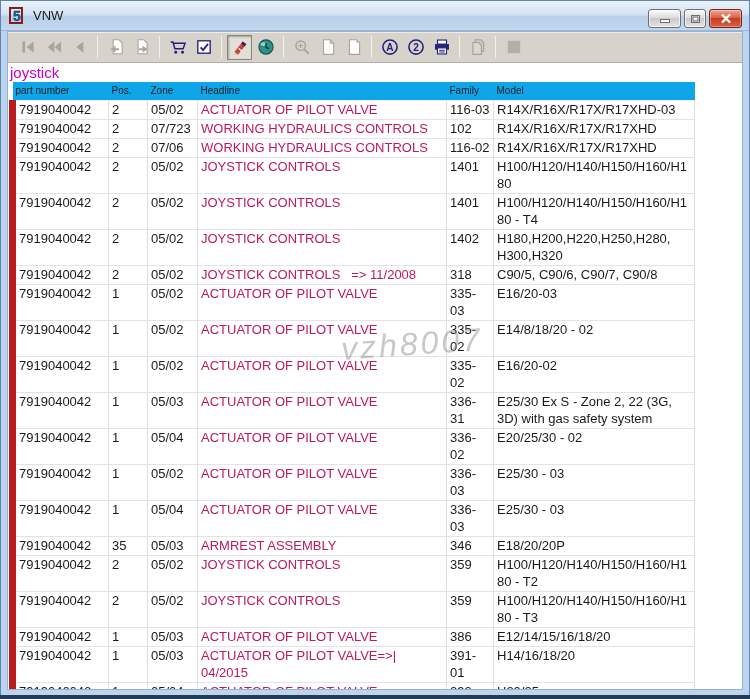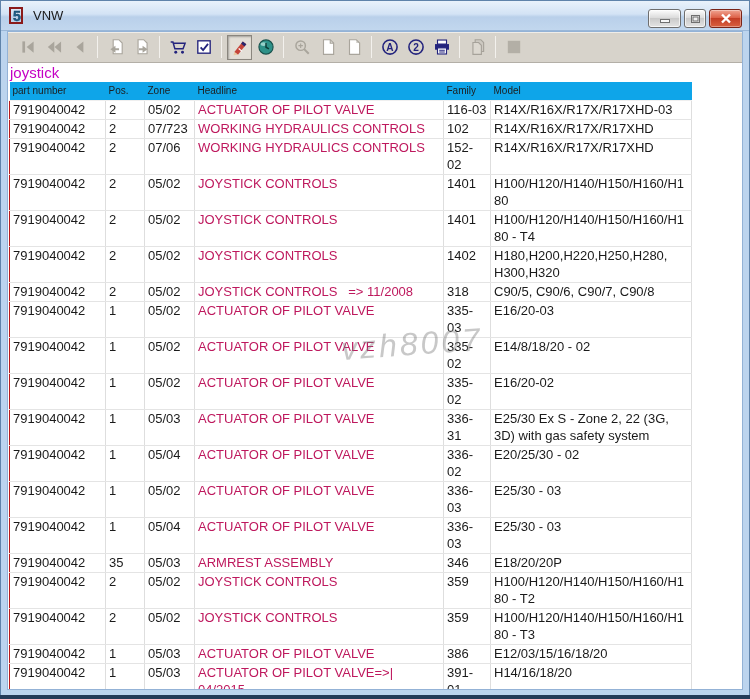--- a/index.html
+++ b/index.html
@@ -52,21 +52,21 @@
 
   table.results { border-collapse:collapse; table-layout:fixed; width:682px;
       margin-left:1px; }
   table.results th { background:#0ea5e9; color:#1d1d1d; font-weight:normal;
       font-size:10px; text-align:left; padding:1px 3px; height:18px;
       border-bottom:1px solid #efefef; }
   table.results td { font-size:13px; line-height:17px; color:#1a1a1a;
       padding:0 3px 1px 3px; vertical-align:top;
       border-right:1px solid #dedede; border-bottom:1px solid #e4e4e4;
       overflow-wrap:break-word; }
-  table.results td:first-child { border-left:1px solid #b91c1c; }
+  table.results td:first-child { border-left:7px solid #b91c1c; }
   table.results td.c3 { color:#be185d; white-space:pre-wrap; }
 
   .watermark { position:absolute; left:333px; top:263px; font-size:32px;
       color:rgba(125,125,125,.42); transform:rotate(-4deg); letter-spacing:3px;
       pointer-events:none; font-style:italic; }
 </style>
 </head>
 <body>
 
 <div class="window">
@@ -289,21 +289,21 @@
               <td class="c2">07/723</td>
               <td class="c3">WORKING HYDRAULICS CONTROLS</td>
               <td class="c4">102</td>
               <td class="c5">R14X/R16X/R17X/R17XHD</td>
             </tr>
             <tr>
               <td class="c0">7919040042</td>
               <td class="c1">2</td>
               <td class="c2">07/06</td>
               <td class="c3">WORKING HYDRAULICS CONTROLS</td>
-              <td class="c4">152-02</td>
+              <td class="c4">116-02</td>
               <td class="c5">R14X/R16X/R17X/R17XHD</td>
             </tr>
             <tr>
               <td class="c0">7919040042</td>
               <td class="c1">2</td>
               <td class="c2">05/02</td>
               <td class="c3">JOYSTICK CONTROLS</td>
               <td class="c4">1401</td>
               <td class="c5">H100/H120/H140/H150/H160/H180</td>
             </tr>
@@ -410,21 +410,21 @@
               <td class="c3">JOYSTICK CONTROLS</td>
               <td class="c4">359</td>
               <td class="c5">H100/H120/H140/H150/H160/H180 - T3</td>
             </tr>
             <tr>
               <td class="c0">7919040042</td>
               <td class="c1">1</td>
               <td class="c2">05/03</td>
               <td class="c3">ACTUATOR OF PILOT VALVE</td>
               <td class="c4">386</td>
-              <td class="c5">E12/03/15/16/18/20</td>
+              <td class="c5">E12/14/15/16/18/20</td>
             </tr>
             <tr>
               <td class="c0">7919040042</td>
               <td class="c1">1</td>
               <td class="c2">05/03</td>
               <td class="c3">ACTUATOR OF PILOT VALVE=&gt;|
 04/2015</td>
               <td class="c4">391-01</td>
               <td class="c5">H14/16/18/20</td>
             </tr>

